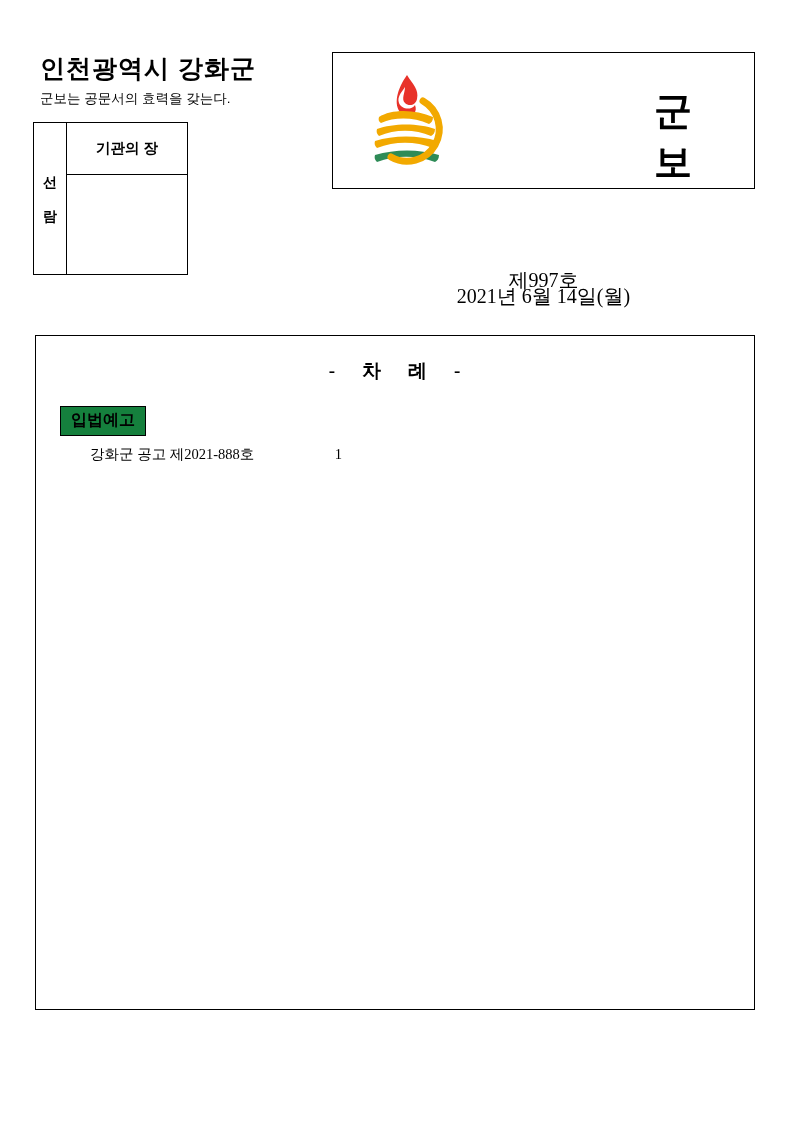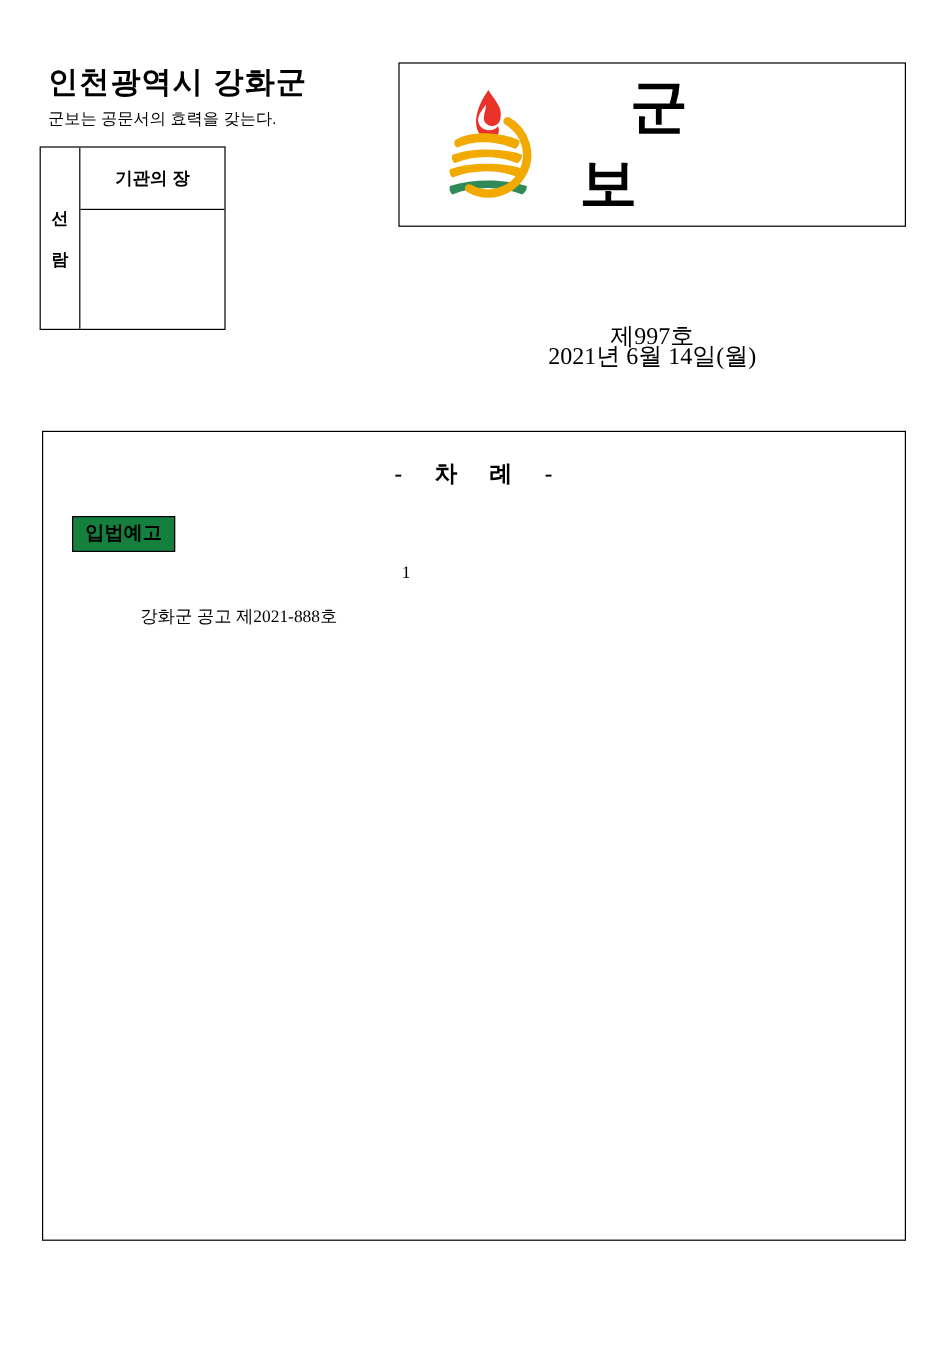--- a/index.html
+++ b/index.html
@@ -118,31 +118,32 @@
   .emblem {
     position: absolute;
     left: 28px;
     top: 18px;
     width: 96px;
     height: 100px;
   }
   .masthead-title {
     position: absolute;
     left: 150px;
-    top: 0;
+    top: 16px;
     right: 20px;
     height: 100%;
     display: flex;
     align-items: center;
     justify-content: center;
     font-family: "Liberation Sans", "DejaVu Sans", sans-serif;
     font-weight: bold;
-    font-size: 48px;
+    font-size: 38px;
     letter-spacing: 42px;
     text-indent: 42px;
+    text-align: right;
   }
 
   .issue-no {
     position: absolute;
     left: 332px;
     top: 240px;
     width: 423px;
     text-align: center;
     font-size: 20px;
     font-family: "Liberation Serif", "DejaVu Serif", serif;
@@ -155,21 +156,21 @@
     width: 423px;
     text-align: center;
     font-size: 20px;
     font-family: "Liberation Serif", "DejaVu Serif", serif;
   }
 
   
   .toc-box {
     position: absolute;
     left: 35px;
-    top: 359px;
+    top: 335px;
     width: 720px;
     height: 675px;
     border: 1.5px solid #000;
     box-sizing: border-box;
   }
 
   .toc-heading {
     margin-top: 22px;
     text-align: center;
     font-size: 19px;
@@ -202,24 +203,23 @@
     align-items: flex-start;
     margin-bottom: 9px;
     font-size: 14.5px;
     line-height: 1.45;
     font-family: "Liberation Serif", "DejaVu Serif", serif;
   }
   .entry .num {
     width: 248px;
     padding-left: 30px;
     box-sizing: border-box;
-    text-align: center;
+    text-align: left;
     white-space: pre-line;
     flex-shrink: 0;
-    margin-top: 36px;
   }
   .entry .title {
     flex: 1 1 auto;
     padding-left: 6px;
     white-space: pre-line;
   }
   .entry .page {
     width: 34px;
     text-align: right;
     padding-right: 14px;

